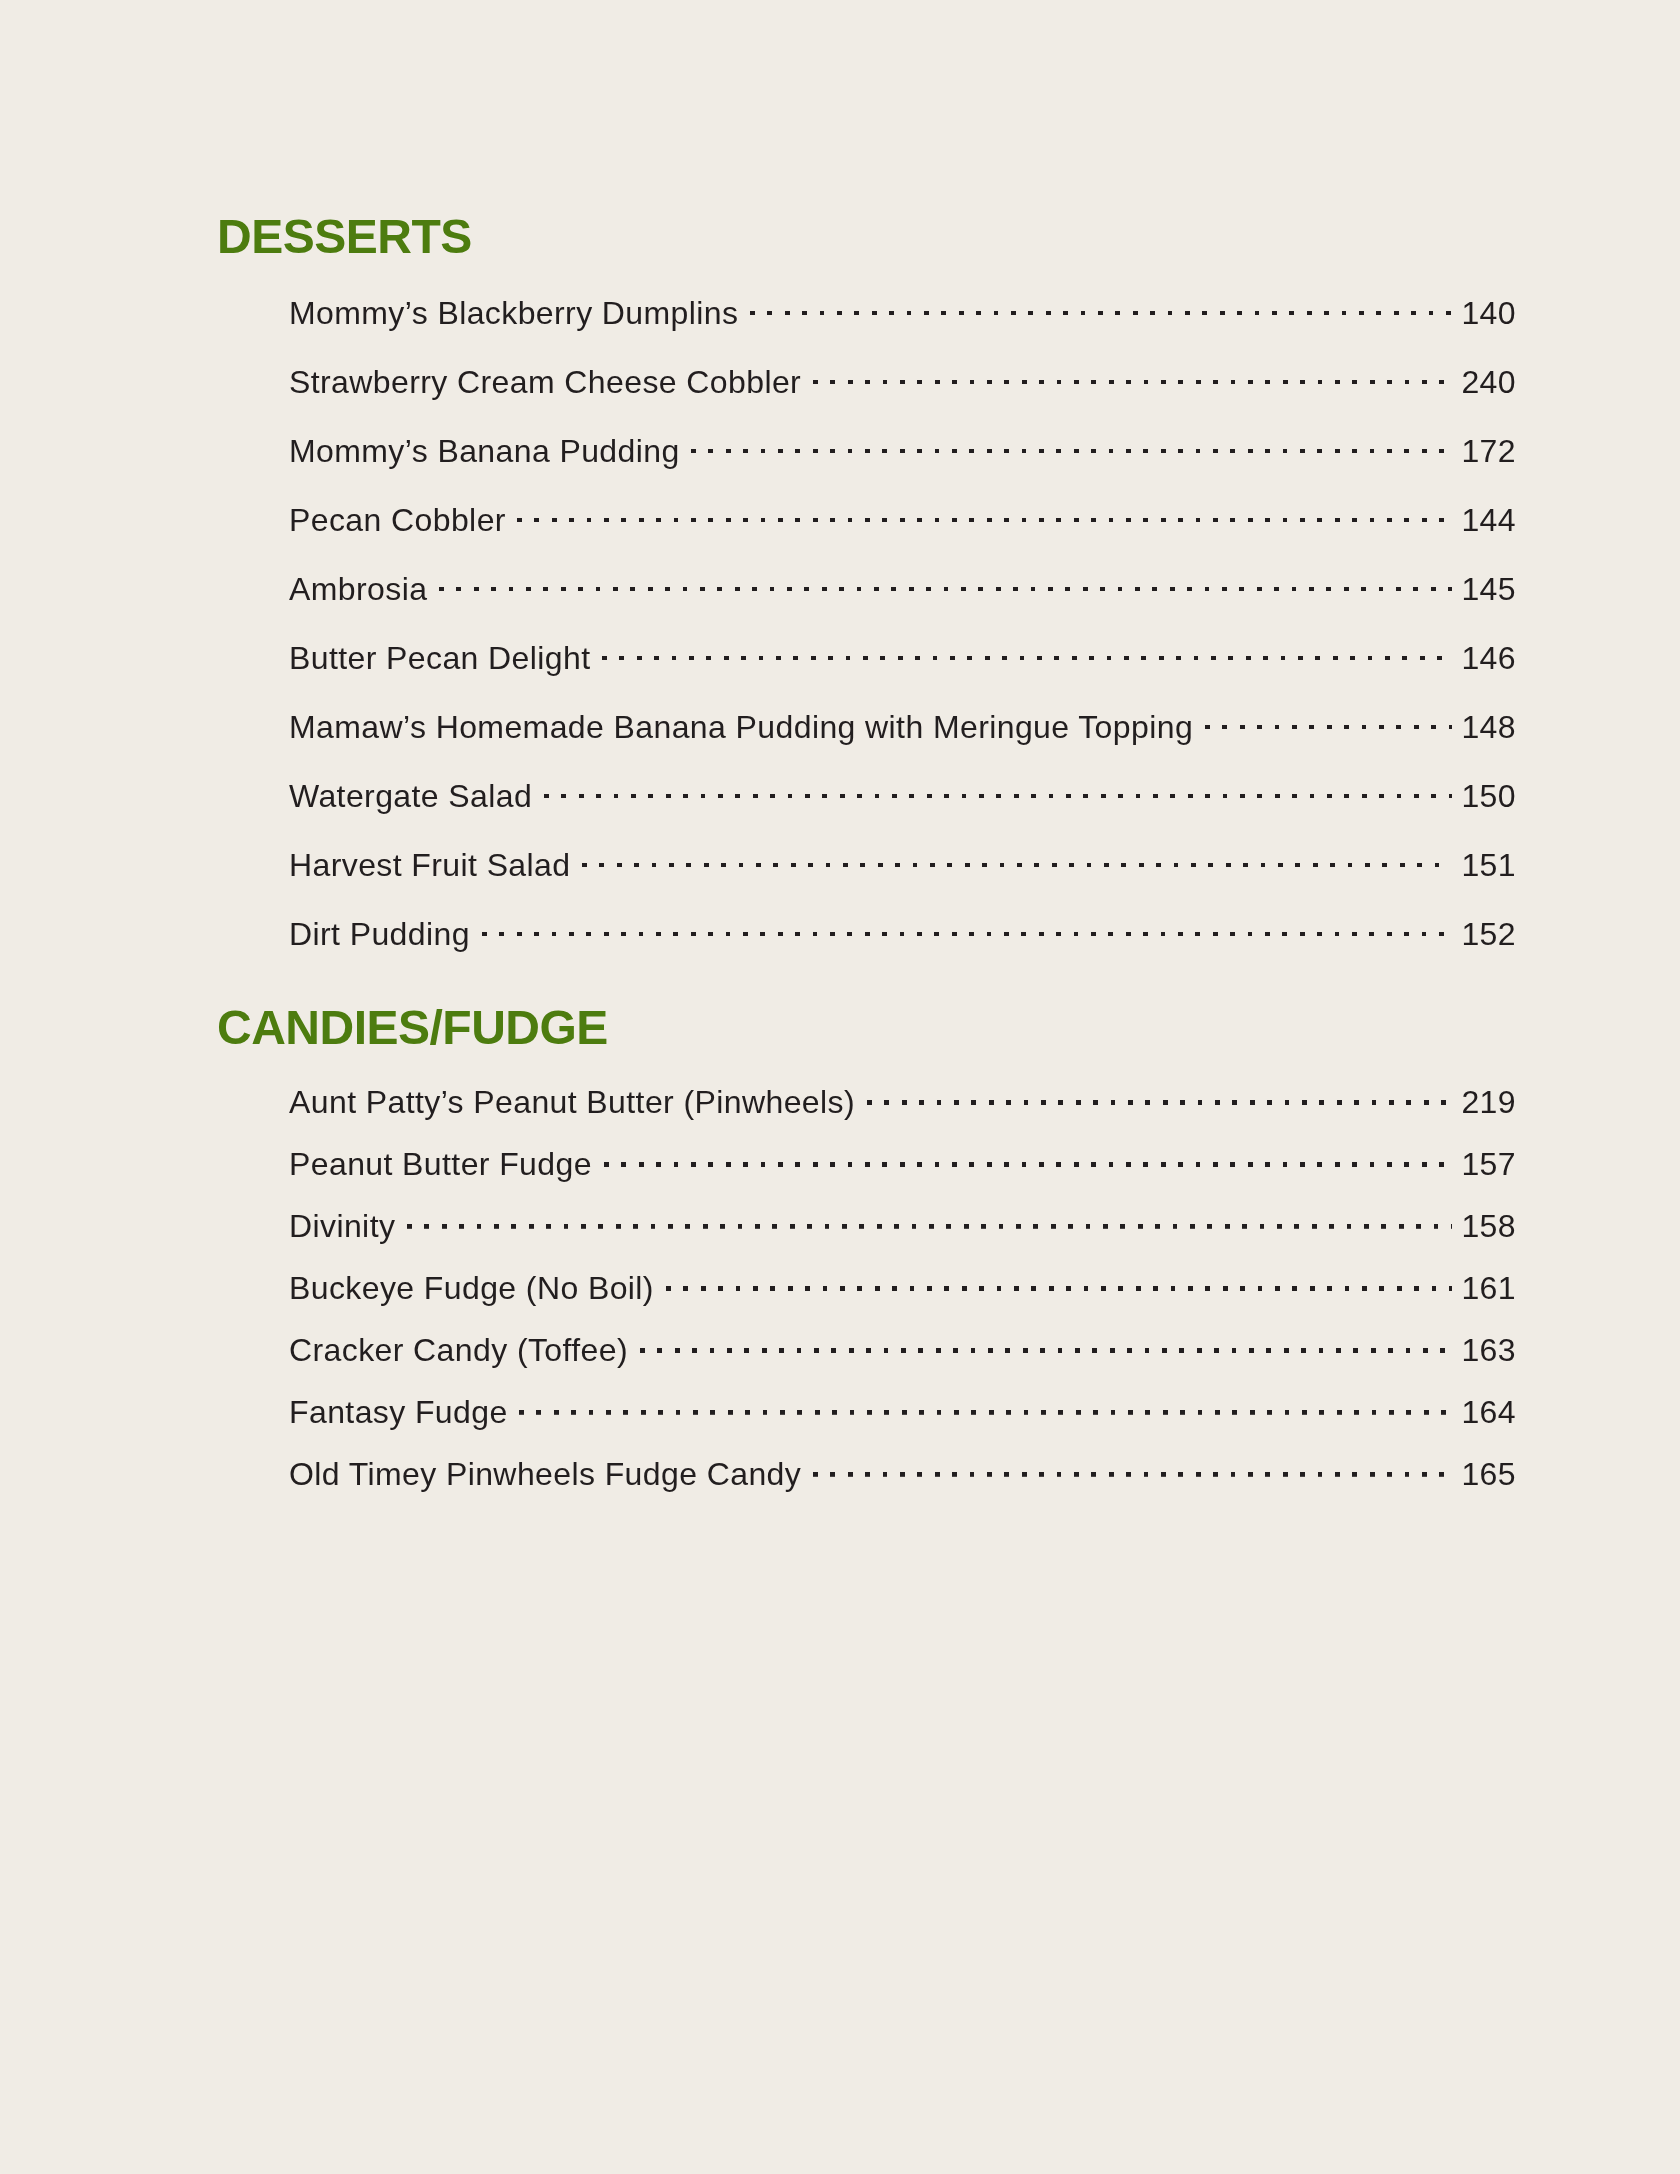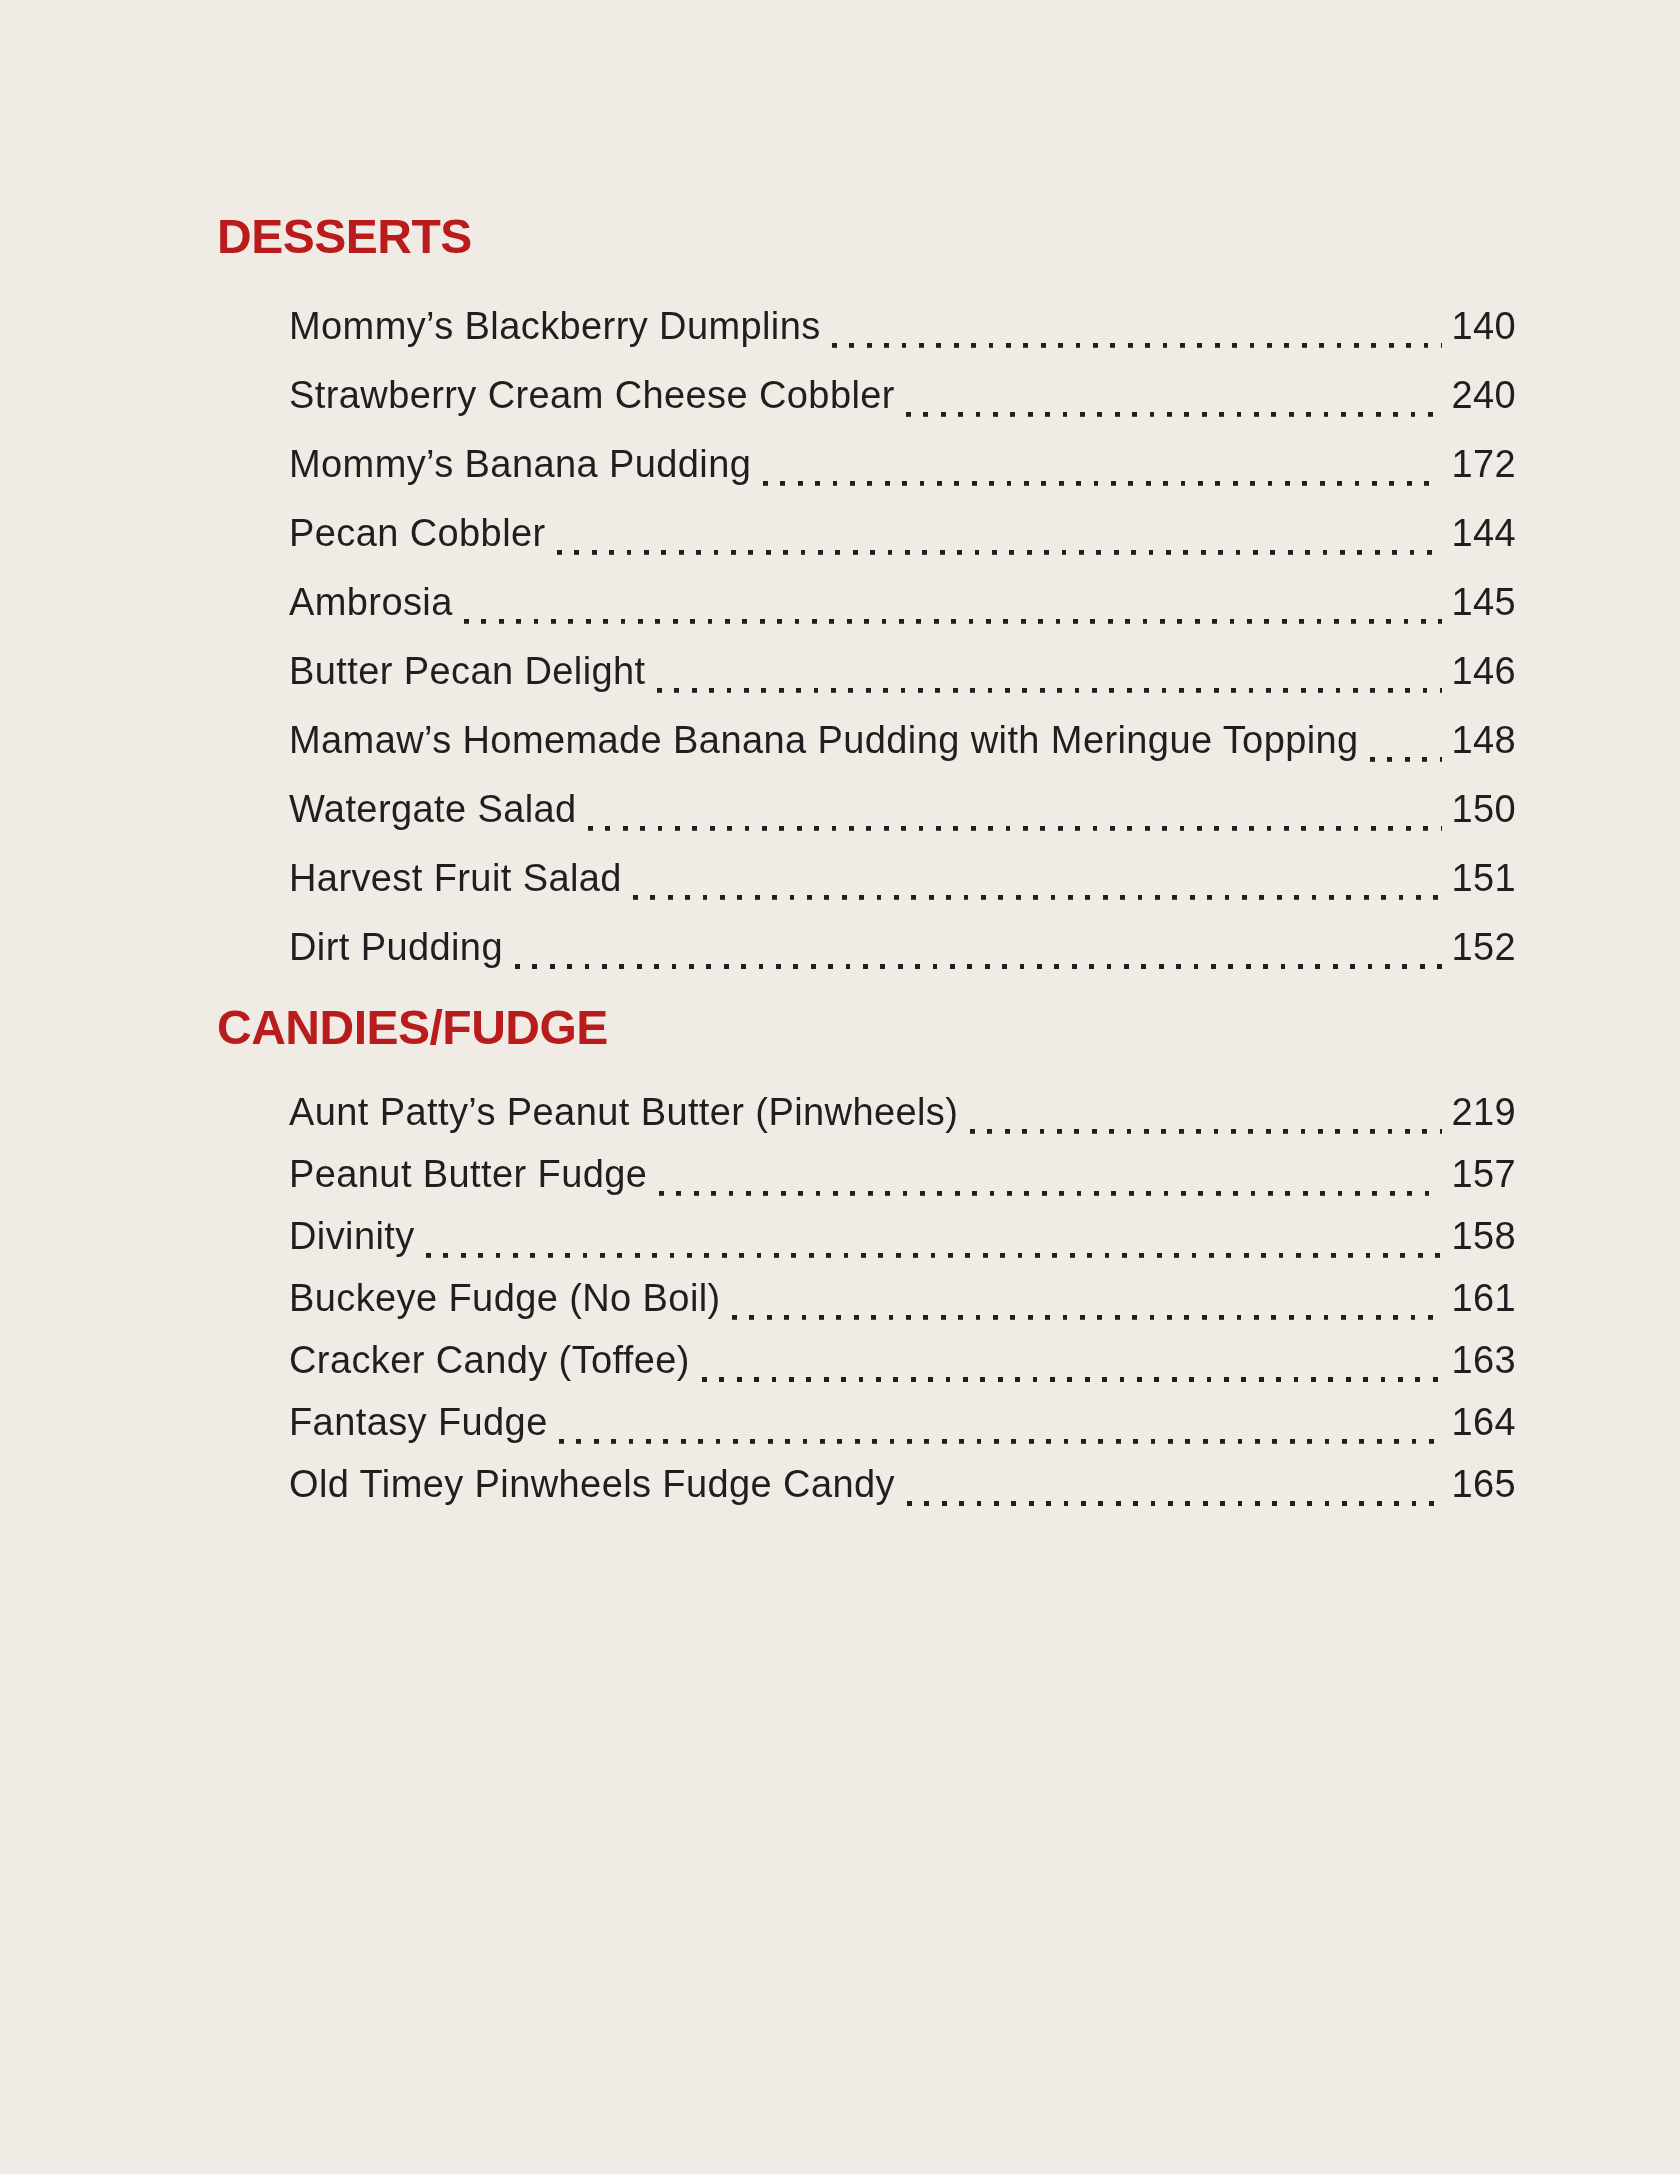--- a/index.html
+++ b/index.html
@@ -17,34 +17,34 @@
     color: #221E1F;
     font-family: "Liberation Sans", sans-serif;
     overflow: hidden;
   }
   .section-title {
     margin: 0;
     font-size: 48px;
     line-height: 54px;
     font-weight: 800;
     letter-spacing: -0.5px;
-    color: #b91c1c;
+    color: #4d7c0f;
   }
   .toc-section:nth-of-type(1) .section-title { margin-top: 210px; }
   .toc-section:nth-of-type(2) .section-title { margin-top: 32px; }
   .entries {
     margin-top: 14.5px;
     padding-left: 72px;
   }
   .toc-section:nth-of-type(2) .entries { margin-top: 17px; }
   .toc-row {
     display: flex;
-    align-items: flex-end;
+    align-items: center;
     height: 69px;
-    font-size: 38px;
+    font-size: 32px;
     letter-spacing: 0.4px;
   }
   .toc-section:nth-of-type(2) .toc-row { height: 62px; }
   .entry-title { white-space: nowrap; }
   .pageno { white-space: nowrap; text-align: right; }
   .leader {
     flex: 1 1 auto;
     min-width: 0;
     height: 4.8px;
     margin: 0 9.7px 0 11.6px;

